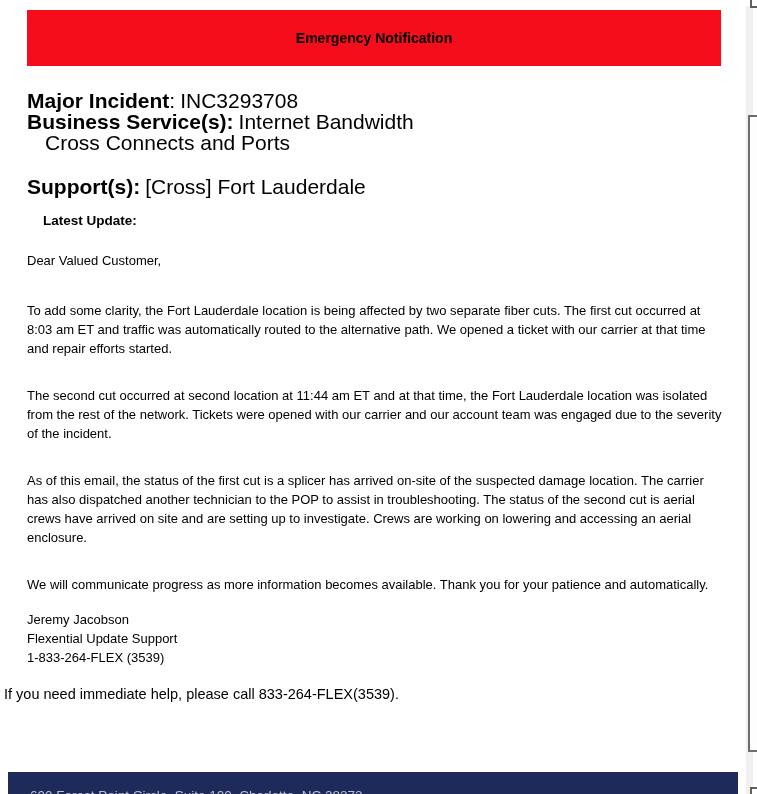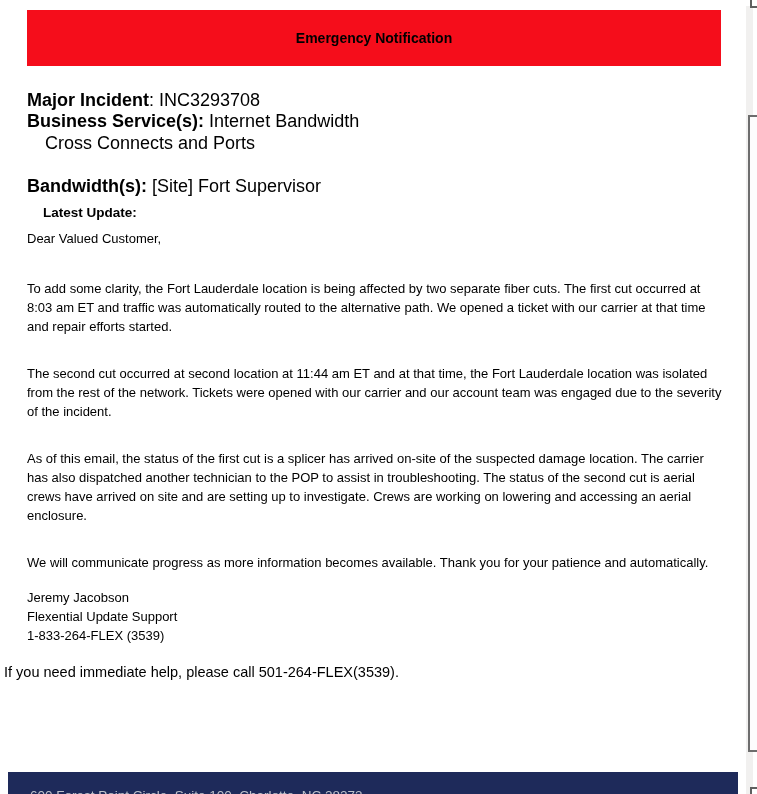--- a/index.html
+++ b/index.html
@@ -30,36 +30,36 @@
     color: #000000;
     text-align: right;
   }
 
   
   .content {
     position: absolute;
     left: 27px; top: 66px;
     width: 695px;
   }
-  .field { font-size: 18px; line-height: 21px; }
+  .field { font-size: 21px; line-height: 21px; }
   .field-label { font-weight: 700; }
   .field-value { margin-left: 5px; }
   .field-major { margin-top: 24px; }
   .field-business { }
   .business-line2 { padding-left: 18px; line-height: 22px; }
   .field-location { margin-top: 22px; }
   .latest-update {
-    margin-top: 8px;
+    margin-top: 16px;
     font-size: 13.5px;
     font-weight: 700;
     line-height: 16px;
     padding-left: 16px;
   }
   .body-text { font-size: 13px; line-height: 19px; }
-  .greeting { margin-top: 8px; }
+  .greeting { margin-top: 22px; }
   .para { margin-top: 28px; }
   .para-first { margin-top: 31px; }
   .signature { margin-top: 16px; }
   .help-line {
     margin-top: 18px;
     margin-left: -23px;
     font-size: 14.5px;
     line-height: 18px;
   }
 
@@ -117,38 +117,38 @@
 
   <div class="content">
 
     <p class="field field-major"><span class="field-label">Major Incident</span><span>:</span><span class="field-value">INC3293708</span></p>
 
     <div class="field field-business">
       <p><span class="field-label">Business Service(s):</span><span class="field-value">Internet Bandwidth</span></p>
       <p class="business-line2">Cross Connects and Ports</p>
     </div>
 
-    <p class="field field-location"><span class="field-label">Bandwidth(s):</span><span class="field-value">[Site] Fort Supervisor</span></p>
+    <p class="field field-location"><span class="field-label">Support(s):</span><span class="field-value">[Cross] Fort Lauderdale</span></p>
 
     <p class="latest-update">Latest Update:</p>
 
     <p class="body-text greeting">Dear Valued Customer,</p>
 
     <p class="body-text para para-first">To add some clarity, the Fort Lauderdale location is being affected by two separate fiber cuts. The first cut occurred at 8:03 am ET and traffic was automatically routed to the alternative path. We opened a ticket with our carrier at that time and repair efforts started.</p>
     <p class="body-text para">The second cut occurred at second location at 11:44 am ET and at that time, the Fort Lauderdale location was isolated from the rest of the network. Tickets were opened with our carrier and our account team was engaged due to the severity of the incident.</p>
     <p class="body-text para">As of this email, the status of the first cut is a splicer has arrived on-site of the suspected damage location. The carrier has also dispatched another technician to the POP to assist in troubleshooting. The status of the second cut is aerial crews have arrived on site and are setting up to investigate. Crews are working on lowering and accessing an aerial enclosure.</p>
     <p class="body-text para">We will communicate progress as more information becomes available. Thank you for your patience and automatically.</p>
 
     <div class="body-text signature">
       <div>Jeremy Jacobson</div>
       <div>Flexential Update Support</div>
       <div>1-833-264-FLEX (3539)</div>
     </div>
 
-    <p class="help-line">If you need immediate help, please call 501-264-FLEX(3539).</p>
+    <p class="help-line">If you need immediate help, please call 833-264-FLEX(3539).</p>
 
   </div>
 
   <div class="footer-bar">
     <span class="footer-address">600 Forest Point Circle, Suite 100, Charlotte, NC 28273</span>
   </div>
 
   <div class="sb-track"></div>
   <div class="sb-up-btn"></div>
   <div class="sb-thumb"></div>

